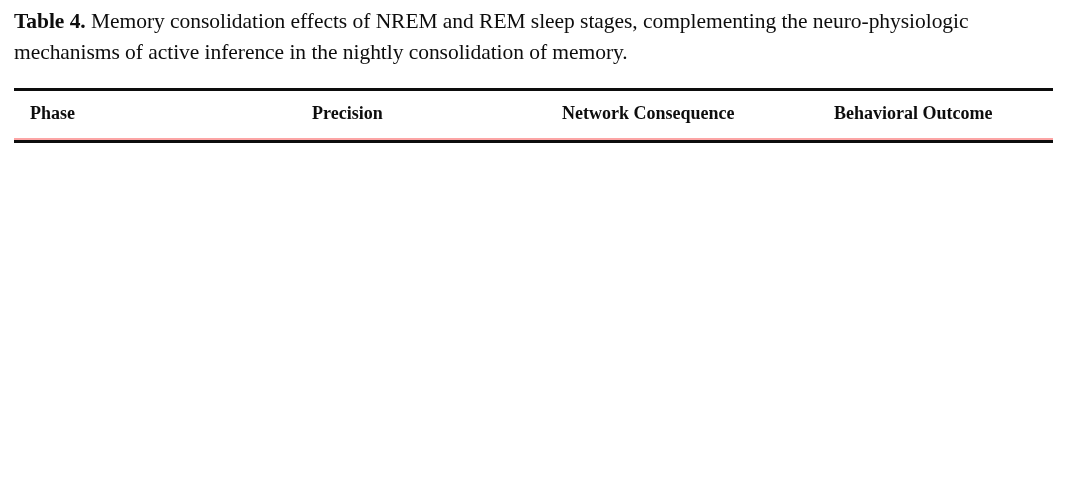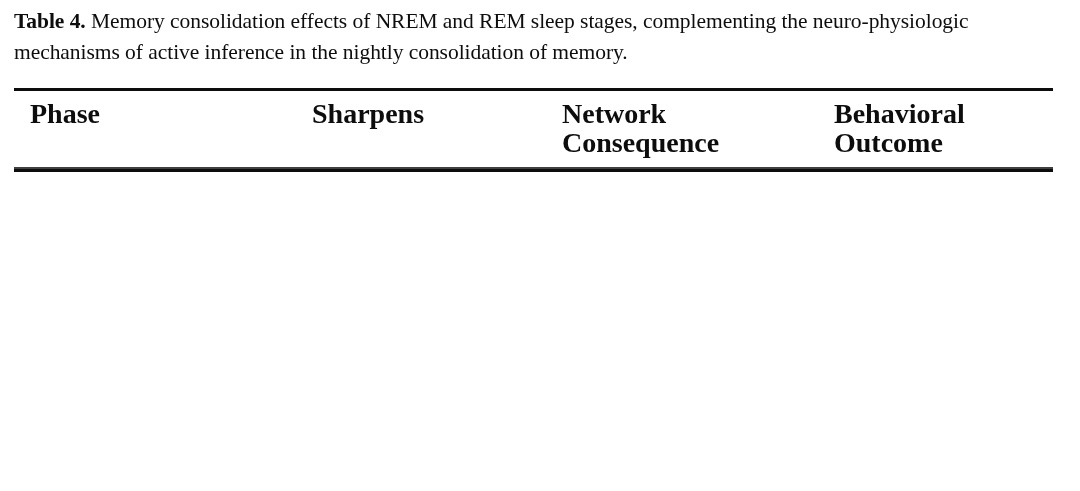--- a/index.html
+++ b/index.html
@@ -68,22 +68,22 @@
   .rule-bottom {
     height: 0;
     border-top: 3px solid #0d0d0d;
   }
 
   thead th {
     font-weight: bold;
     text-align: left;
     vertical-align: top;
     padding: 8px 14px 10px 16px;
-    border-bottom: 2px solid #404040;
-    font-size: 28px;
+    border-bottom: 2px solid #fca5a5;
+    font-size: 18px;
     line-height: 29px;
   }
 
   tbody td {
     text-align: left;
     vertical-align: middle;
     padding: 9px 14px 9px 16px;
     border-bottom: 2px solid #6f7379;
     font-size: 21.5px;
     line-height: 30px;
@@ -120,21 +120,21 @@
       <colgroup>
         <col class="c1">
           <col class="c2">
           <col class="c3">
           <col class="c4">
       </colgroup>
 
       <thead>
         <tr>
           <th>Phase</th>
-          <th>Sharpens</th>
+          <th>Precision</th>
           <th>Network Consequence</th>
           <th>Behavioral Outcome</th>
         </tr>
       </thead>
 
       <tbody>
 
 
 
 

